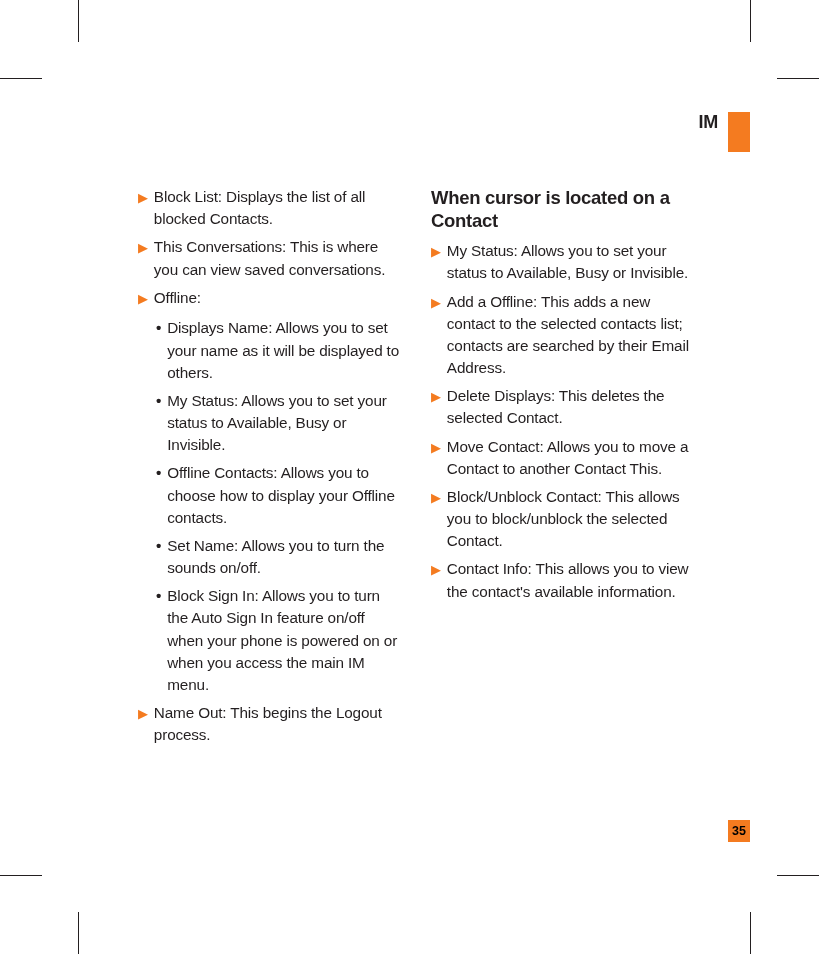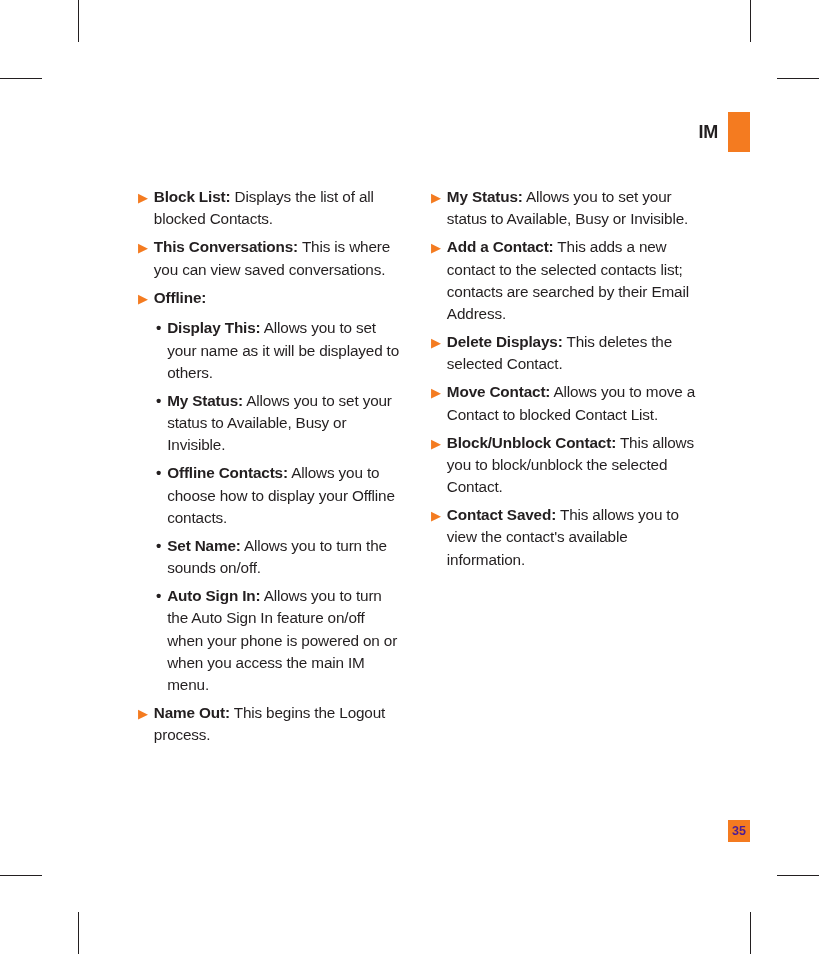--- a/index.html
+++ b/index.html
@@ -27,21 +27,21 @@
     left: 78px;
     top: 78px;
     width: 672px;
     height: 798px;
   }
   .header {
     position: absolute;
     top: 34px;
     right: 0;
     display: flex;
-    align-items: center;
+    align-items: flex-start;
   }
   .header-title {
     font-weight: 700;
     font-size: 18px;
     letter-spacing: -0.3px;
     margin-right: 10px;
   }
   .header-bar {
     width: 22px;
     height: 40px;
@@ -73,40 +73,40 @@
     margin-bottom: 6px;
   }
   .marker {
     color: #f47b20;
     font-size: 13px;
     line-height: 1.9;
     margin-right: 6px;
     flex-shrink: 0;
   }
   .item-body { flex: 1; }
-  .item-body b { font-weight: 700; }
+  .item-body b { font-weight: 400; }
   .subitem {
     display: flex;
     margin-left: 18px;
     margin-bottom: 6px;
   }
   .bullet {
     font-weight: 700;
     margin-right: 6px;
     flex-shrink: 0;
     line-height: 1.45;
   }
   .pgnum {
     position: absolute;
     bottom: 34px;
     right: 0;
     width: 22px;
     height: 22px;
     background: #f47b20;
-    color: #4c1d95;
+    color: #000000;
     font-weight: 700;
     font-size: 12.5px;
     display: flex;
     align-items: center;
     justify-content: center;
   }
 </style>
 </head>
 <body>
 
@@ -140,69 +140,70 @@
         <span class="item-body"><b>This Conversations:</b><span> This is where you can view saved conversations.</span></span>
       </div>
 
       <div class="item">
         <span class="marker">▶</span>
         <span class="item-body"><b>Offline:</b></span>
       </div>
 
       <div class="subitem">
         <span class="bullet">•</span>
-        <span class="item-body"><b>Display This:</b><span> Allows you to set your name as it will be displayed to others.</span></span>
+        <span class="item-body"><b>Displays Name:</b><span> Allows you to set your name as it will be displayed to others.</span></span>
       </div>
       <div class="subitem">
         <span class="bullet">•</span>
         <span class="item-body"><b>My Status:</b><span> Allows you to set your status to Available, Busy or Invisible.</span></span>
       </div>
       <div class="subitem">
         <span class="bullet">•</span>
         <span class="item-body"><b>Offline Contacts:</b><span> Allows you to choose how to display your Offline contacts.</span></span>
       </div>
       <div class="subitem">
         <span class="bullet">•</span>
         <span class="item-body"><b>Set Name:</b><span> Allows you to turn the sounds on/off.</span></span>
       </div>
       <div class="subitem">
         <span class="bullet">•</span>
-        <span class="item-body"><b>Auto Sign In:</b><span> Allows you to turn the Auto Sign In feature on/off when your phone is powered on or when you access the main IM menu.</span></span>
+        <span class="item-body"><b>Block Sign In:</b><span> Allows you to turn the Auto Sign In feature on/off when your phone is powered on or when you access the main IM menu.</span></span>
       </div>
 
       <div class="item">
         <span class="marker">▶</span>
         <span class="item-body"><b>Name Out:</b><span> This begins the Logout process.</span></span>
       </div>
 
     </div>
 
     <div class="col">
+      <div class="col-heading">When cursor is located on a Contact</div>
 
       <div class="item">
         <span class="marker">▶</span>
         <span class="item-body"><b>My Status:</b><span> Allows you to set your status to Available, Busy or Invisible.</span></span>
       </div>
       <div class="item">
         <span class="marker">▶</span>
-        <span class="item-body"><b>Add a Contact:</b><span> This adds a new contact to the selected contacts list; contacts are searched by their Email Address.</span></span>
+        <span class="item-body"><b>Add a Offline:</b><span> This adds a new contact to the selected contacts list; contacts are searched by their Email Address.</span></span>
       </div>
       <div class="item">
         <span class="marker">▶</span>
         <span class="item-body"><b>Delete Displays:</b><span> This deletes the selected Contact.</span></span>
       </div>
       <div class="item">
         <span class="marker">▶</span>
-        <span class="item-body"><b>Move Contact:</b><span> Allows you to move a Contact to blocked Contact List.</span></span>
+        <span class="item-body"><b>Move Contact:</b><span> Allows you to move a Contact to another Contact This.</span></span>
       </div>
       <div class="item">
         <span class="marker">▶</span>
         <span class="item-body"><b>Block/Unblock Contact:</b><span> This allows you to block/unblock the selected Contact.</span></span>
       </div>
       <div class="item">
         <span class="marker">▶</span>
-        <span class="item-body"><b>Contact Saved:</b><span> This allows you to view the contact's available information.</span></span>
+        <span class="item-body"><b>Contact Info:</b><span> This allows you to view the contact's available information.</span></span>
       </div>
     </div>
   </div>
 
   <div class="pgnum">35</div>
 </div>
 
 </body></html>

